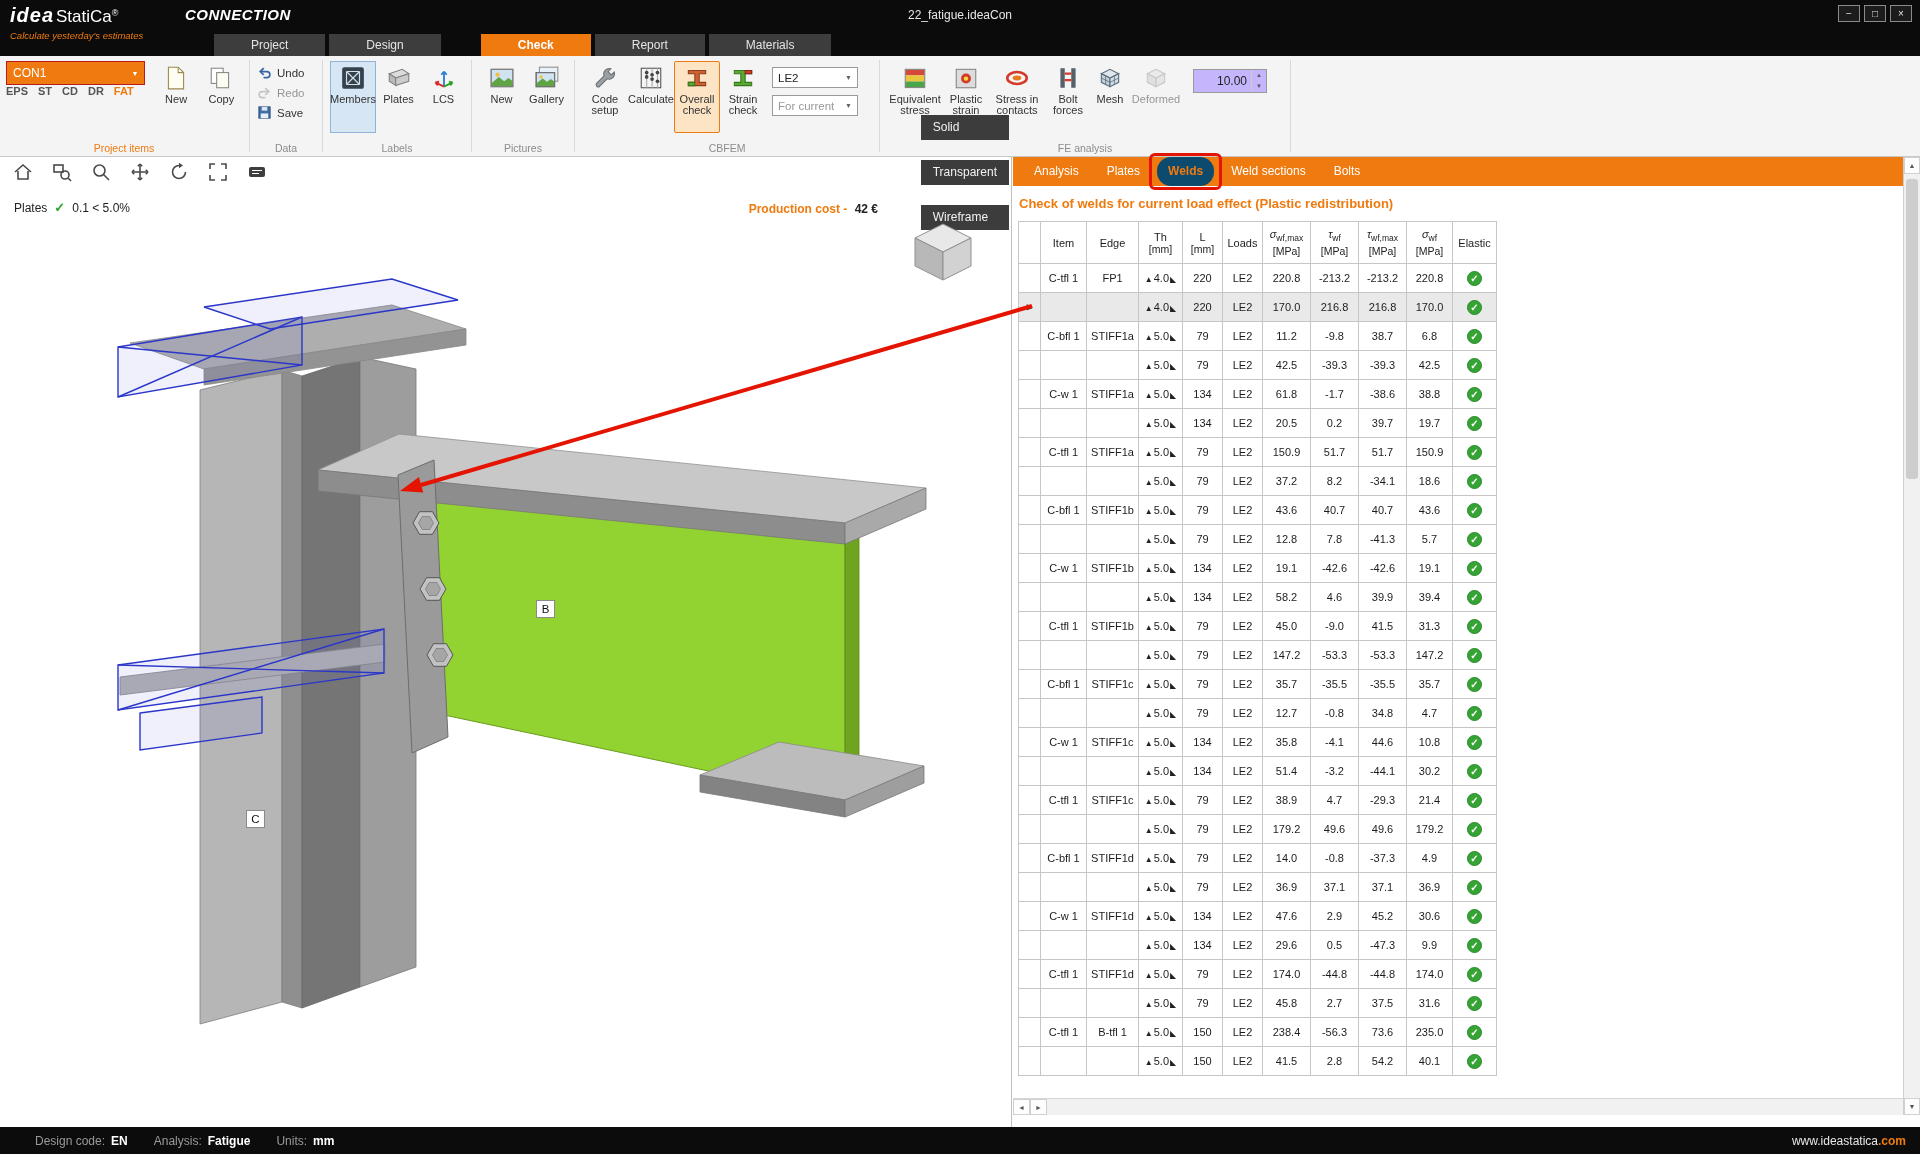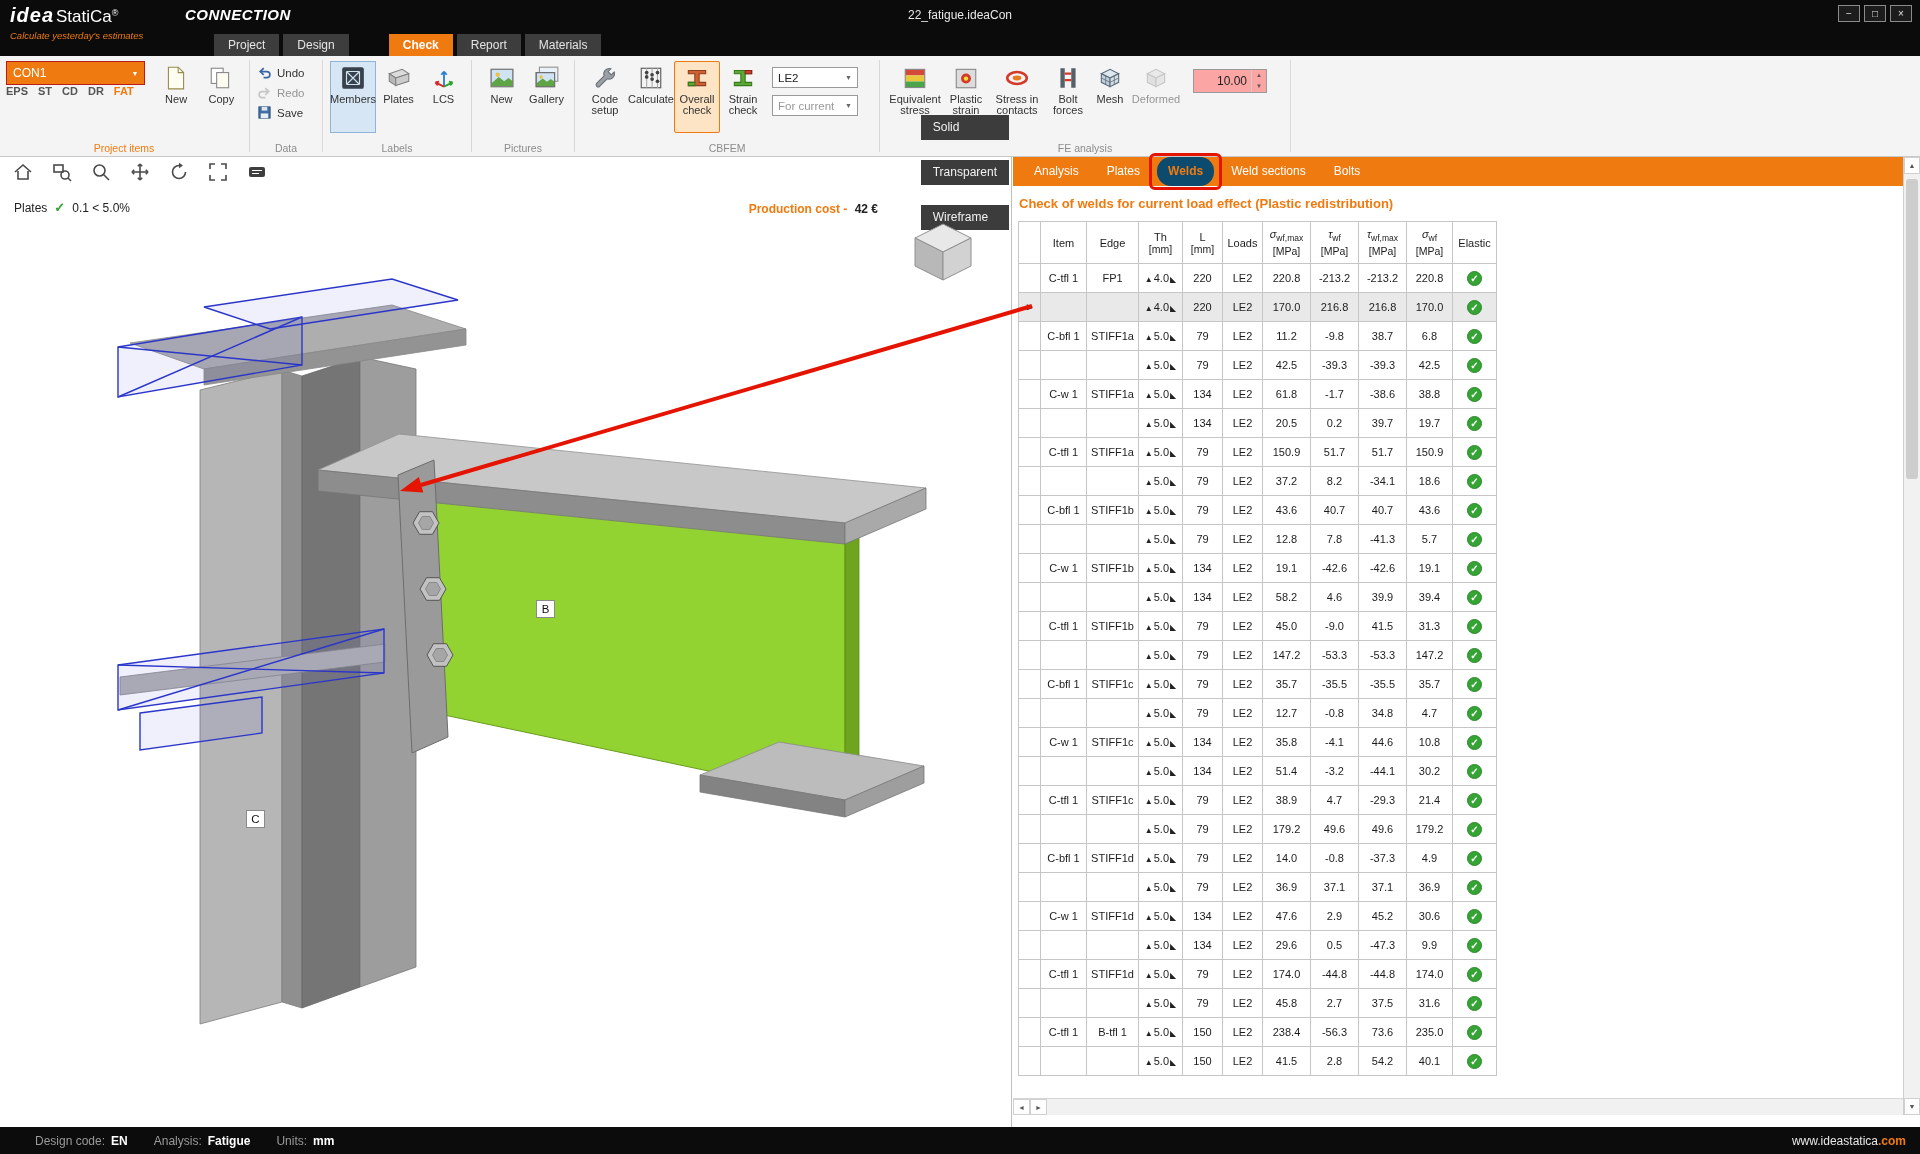--- a/index.html
+++ b/index.html
@@ -12,21 +12,21 @@
   .logo-top { color:#fff; }
   .logo-idea { font-weight:bold; font-style:italic; font-size:20px; letter-spacing:1px; color:#fff; }
   .logo-statica { font-size:17px; color:#fff; margin-left:2px; }
   .logo-reg { font-size:9px; color:#fff; vertical-align:super; }
   .tagline { color:#ef7b10; font-size:9.5px; font-style:italic; margin-top:3px; }
   .app-name { position:absolute; left:185px; top:6px; color:#fff; font-size:15px; font-weight:bold; font-style:italic; letter-spacing:.5px; }
   .doc-title { position:absolute; left:0; top:8px; width:100%; text-align:center; color:#e8e8e8; font-size:12px; }
   .win-controls { position:absolute; right:8px; top:5px; display:flex; gap:4px; }
   .winbtn { width:22px; height:17px; border:1px solid #8a8a8a; background:#1c1c1c; color:#e0e0e0; font-size:10px; line-height:15px; text-align:center; }
   .ribbon-tabs { position:absolute; left:214px; bottom:0; display:flex; gap:4px; }
-  .rtab { display:inline-block; padding:0 14px; height:22px; line-height:22px; background:#3d3d3d; color:#e4e4e4; font-size:12px; cursor:default; }
+  .rtab { display:inline-block; padding:0 37px; height:22px; line-height:22px; background:#3d3d3d; color:#e4e4e4; font-size:12px; cursor:default; }
   .rtab.active { background:#ef7b10; color:#fff; font-weight:bold;margin-left:36px; }
 
   
   .ribbon { position:absolute; left:0; top:56px; width:1920px; height:101px; background:#f4f4f4; border-bottom:1px solid #c8c8c8; display:flex; align-items:stretch; }
   .grp { position:relative; padding:5px 4px 16px 6px; display:flex; align-items:flex-start; }
   .grp-label { position:absolute; bottom:2px; left:0; width:100%; text-align:center; font-size:10.5px; color:#8c8c8c; }
   .grp-label.orange { color:#ef7b10; }
   .vsep { width:1px; background:#d9d9d9; margin:4px 1px; }
   .pi-col { width:142px; margin-right:8px; }
   .combo-orange { height:24px; background:#ef7b10; border:1px solid #b91c1c; color:#fff; display:flex; align-items:center; justify-content:space-between; padding:0 6px; font-size:12px; }
@@ -39,21 +39,21 @@
   .bigbtn.disabled { opacity:.5; }
   .ic { width:26px; height:26px; }
   .ics { width:15px; height:15px; }
   .col-data { display:flex; flex-direction:column; gap:5px; padding-top:4px; width:62px; }
   .smallbtn { display:flex; align-items:center; gap:5px; font-size:11.5px; color:#333; }
   .smallbtn.disabled { opacity:.5; }
   .cb-col { display:flex; flex-direction:column; gap:7px; margin-left:6px; margin-top:6px; }
   .combo-sm { width:86px; height:21px; border:1px solid #9a9a9a; background:#fff; display:flex; align-items:center; justify-content:space-between; padding:0 5px; font-size:11.5px; color:#222; }
   .combo-sm.muted { color:#999; }
   .combo-sm .dd { font-size:7px; color:#666; }
-  .spin { display:flex; width:74px; height:24px; border:1px solid #9a9a9a; background:#fca5a5; margin:8px 8px 0 10px; align-items:stretch; }
+  .spin { display:flex; width:74px; height:24px; border:1px solid #9a9a9a; background:#c4b5fd; margin:8px 8px 0 10px; align-items:stretch; }
   .spin .val { flex:1; text-align:right; padding:4px 4px 0 0; font-size:12px; color:#222; }
   .spin .arrows { width:15px; display:flex; flex-direction:column; border-left:1px solid #ccc; }
   .spin .arrows span { flex:1; font-size:6px; line-height:10px; text-align:center; color:#555; }
 
   
   .viewport { position:absolute; left:0; top:157px; width:1012px; height:970px; background:#fff; border-right:1px solid #c0c0c0; }
   .vp-toolbar { position:absolute; left:0; top:0; width:100%; height:30px; display:flex; align-items:center; padding:0 2px 0 12px; gap:17px; }
   .vp-toolbar .sp { flex:1; }
   .tbic { width:22px; height:22px; }
   .vbtn-row { display:flex; gap:20px;flex-direction:column; }

